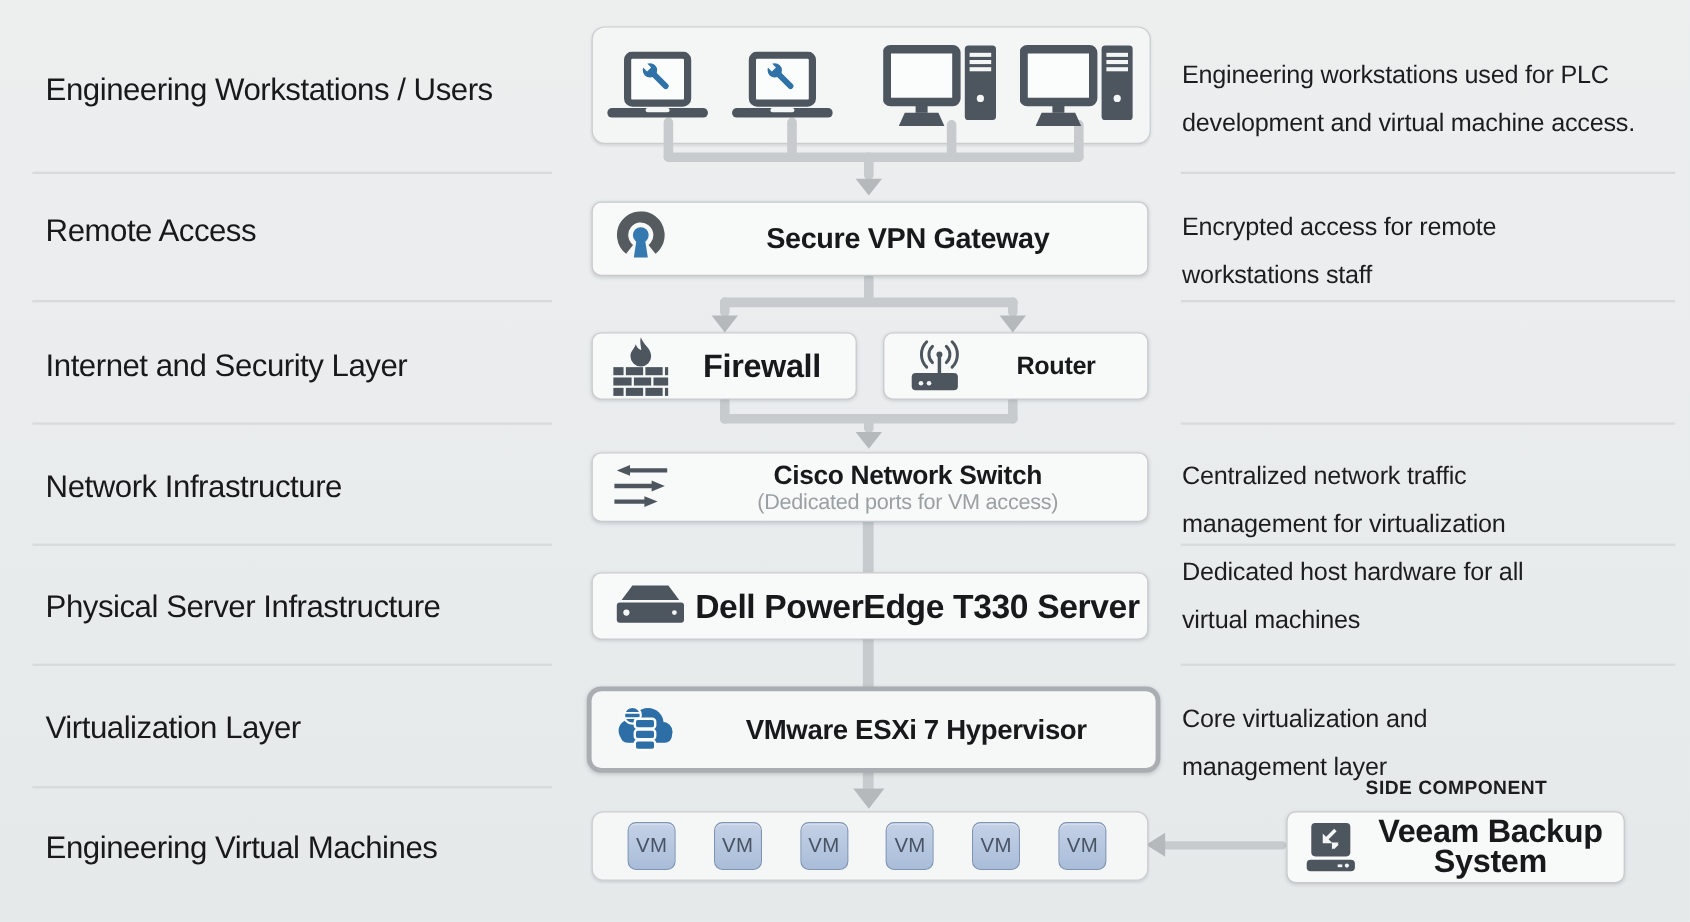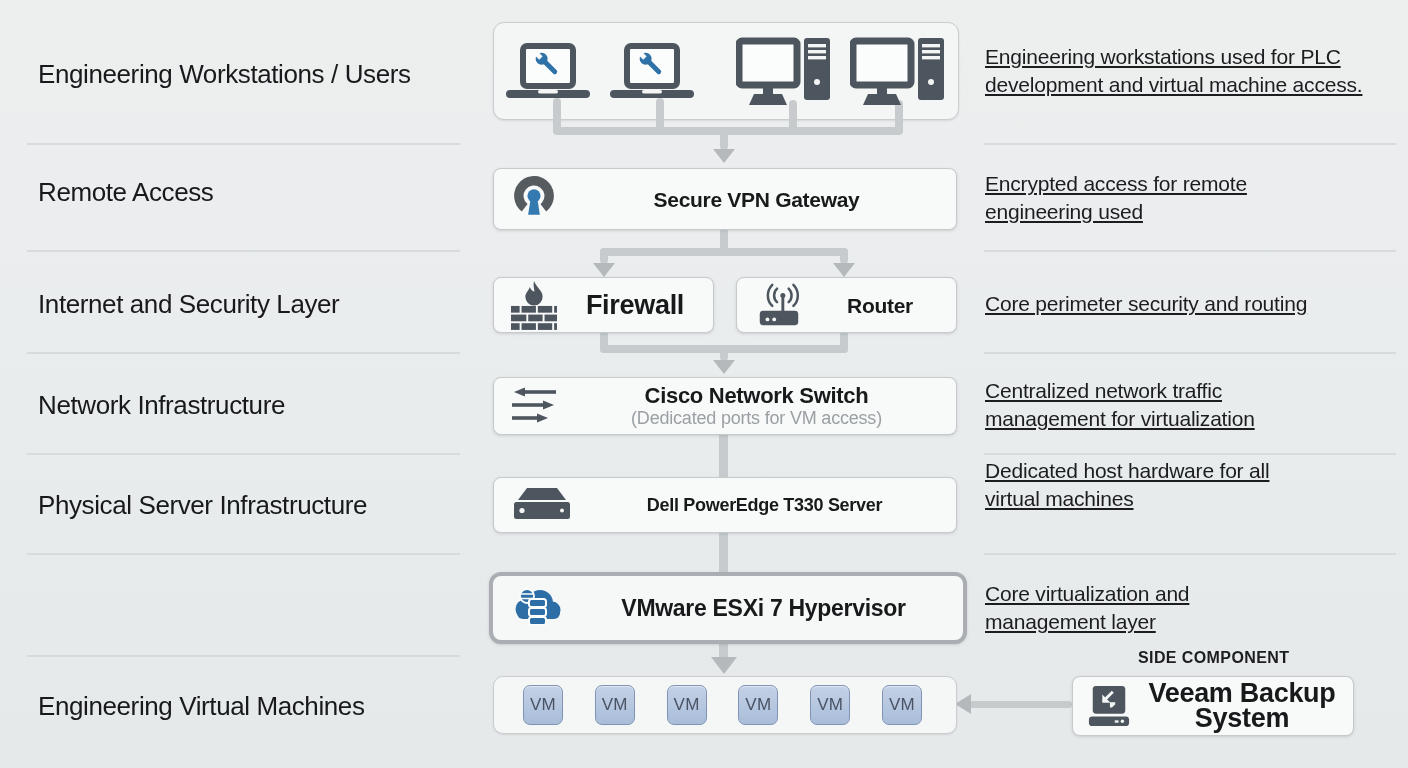--- a/index.html
+++ b/index.html
@@ -1,21 +1,21 @@
 <!DOCTYPE html>
 <html><head>
 <meta charset="utf-8">
 <style>
   html,body{margin:0;padding:0;background:#e9eced;}
   .stage{position:relative;width:1408px;height:768px;overflow:hidden;
          background:linear-gradient(180deg,#edefef 0%,#e9eced 55%,#e6e9ea 100%);
          font-family:"Liberation Sans","DejaVu Sans",sans-serif;color:#1b1d1e;}
   
   .row-label{position:absolute;left:38px;font-size:26px;font-weight:400;letter-spacing:-0.4px;color:#17191a;white-space:nowrap;}
-  .row-desc{position:absolute;left:985px;font-size:21px;line-height:28px;font-weight:400;letter-spacing:-0.2px;color:#1b1d1e;text-decoration:underline;}
+  .row-desc{position:absolute;left:985px;font-size:21px;line-height:40px;font-weight:400;letter-spacing:-0.2px;color:#1b1d1e;}
   .divider{position:absolute;height:2px;background:#d8dbdc;}
   .div-left{left:27px;width:433px;}
   .div-right{left:984px;width:412px;}
   
   .node{position:absolute;background:#f8f9f9;border:1.5px solid #c6cacc;border-radius:8px;
         box-shadow:0 1px 3px rgba(90,100,105,.22);display:flex;align-items:center;}
   .node .icon{flex:0 0 auto;margin-left:17px;display:flex;align-items:center;justify-content:center;}
   .node .txt{flex:1 1 auto;text-align:center;}
   .node-title{font-size:22px;font-weight:700;letter-spacing:-0.3px;color:#17191a;line-height:25px;}
   .node-sub{font-size:18px;font-weight:400;color:#9aa0a4;letter-spacing:-0.2px;line-height:21px;}
@@ -56,25 +56,25 @@
   <div class="divider div-right" style="top:250px"></div>
   <div class="divider div-right" style="top:352px"></div>
   <div class="divider div-right" style="top:453px"></div>
   <div class="divider div-right" style="top:553px"></div>
 
   <div class="row-label" style="top:59px">Engineering Workstations / Users</div>
   <div class="row-label" style="top:177px">Remote Access</div>
   <div class="row-label" style="top:390px">Network Infrastructure</div>
   <div class="row-label" style="top:289px">Internet and Security Layer</div>
   <div class="row-label" style="top:490px">Physical Server Infrastructure</div>
+  <div class="row-label" style="top:591px">Virtualization Layer</div>
   <div class="row-label" style="top:691px">Engineering Virtual Machines</div>
 
   <div class="row-desc" style="top:43px;width:400px">Engineering workstations used for PLC development and virtual machine access.</div>
-  <div class="row-desc" style="top:170px;width:300px">Encrypted access for remote engineering used</div>
-  <div class="row-desc" style="top:290px;width:400px">Core perimeter security and routing</div>
+  <div class="row-desc" style="top:170px;width:300px">Encrypted access for remote workstations staff</div>
   <div class="row-desc" style="top:377px;width:340px">Centralized network traffic management for virtualization</div>
   <div class="row-desc" style="top:457px;width:340px">Dedicated host hardware for all virtual machines</div>
   <div class="row-desc" style="top:580px;width:280px">Core virtualization and management layer</div>
 
   <div class="stub" style="left:553px;top:98px;height:36px;z-index:1"></div>
   <div class="stub" style="left:656px;top:98px;height:36px;z-index:1"></div>
   <div class="stub" style="left:789px;top:100px;height:34px;z-index:1"></div>
   <div class="stub" style="left:895px;top:100px;height:34px;z-index:1"></div>
   <div class="hbar" style="left:553px;top:127px;width:350px"></div>
   <div class="stub" style="left:720px;top:127px;height:23px"></div>
@@ -151,21 +151,21 @@
   </div>
 
   <div class="node" style="left:493px;top:168px;width:462px;height:60px">
     <span class="icon">
       <svg width="46" height="46" viewBox="0 0 44 44">
         <circle cx="22" cy="19" r="14.5" fill="none" stroke="#565b60" stroke-width="9" stroke-dasharray="71.5 19.6" transform="rotate(128 22 19)"></circle>
         <circle cx="22" cy="19" r="6.3" fill="#3579b1"></circle>
         <polygon points="18.6,23 25.4,23 27.6,37 16.4,37" fill="#3579b1"></polygon>
       </svg>
     </span>
-    <span class="txt node-title" style="font-size:21px">Secure VPN Gateway</span>
+    <span class="txt node-title" style="font-size:24px">Secure VPN Gateway</span>
   </div>
 
   <div class="node" style="left:493px;top:277px;width:219px;height:54px">
     <span class="icon">
       <svg width="46" height="50" viewBox="0 0 48 52">
         <path d="M24 1 c2.5 7 9 9.5 9 16.5 a9 9 0 0 1 -18 0 c0 -4.5 3.2 -6 4.6 -10.4 c1.2 3.4 3.4 4.6 4.9 4.9 c-0.4 -3.4 -1.6 -7.2 -0.5 -11z" fill="#4d565e"></path>
         <g fill="#4d565e">
           <rect x="0" y="27" width="9" height="7"></rect>
             <rect x="11" y="27" width="15" height="7"></rect>
             <rect x="28" y="27" width="15" height="7"></rect>
@@ -221,21 +221,21 @@
 
   <div class="node" style="left:493px;top:477px;width:462px;height:54px">
     <span class="icon">
       <svg width="62" height="44" viewBox="0 0 60 44">
         <polygon points="6,17 54,17 45,5 15,5" fill="#4d565e"></polygon>
         <rect x="2" y="19" width="56" height="17" rx="2.5" fill="#4d565e"></rect>
         <circle cx="10" cy="27.5" r="2.6" fill="#f4f6f6"></circle>
         <circle cx="50" cy="27.5" r="2" fill="#f4f6f6"></circle>
       </svg>
     </span>
-    <span class="txt node-title" style="font-size:18px">Dell PowerEdge T330 Server</span>
+    <span class="txt node-title" style="font-size:28px">Dell PowerEdge T330 Server</span>
   </div>
 
   <div class="node hyper" style="left:489px;top:572px;width:470px;height:64px">
     <span class="icon">
       <svg width="54" height="50" viewBox="0 0 54 50">
         <circle cx="30" cy="20" r="13" fill="#2e6ea6"></circle>
         <circle cx="15" cy="26" r="9.5" fill="#2e6ea6"></circle>
         <circle cx="42" cy="27" r="8.5" fill="#2e6ea6"></circle>
         <rect x="7" y="24" width="43" height="12" rx="6" fill="#2e6ea6"></rect>
         <circle cx="17" cy="13" r="7" fill="#2e6ea6" stroke="#fbfcfc" stroke-width="1.8"></circle>

